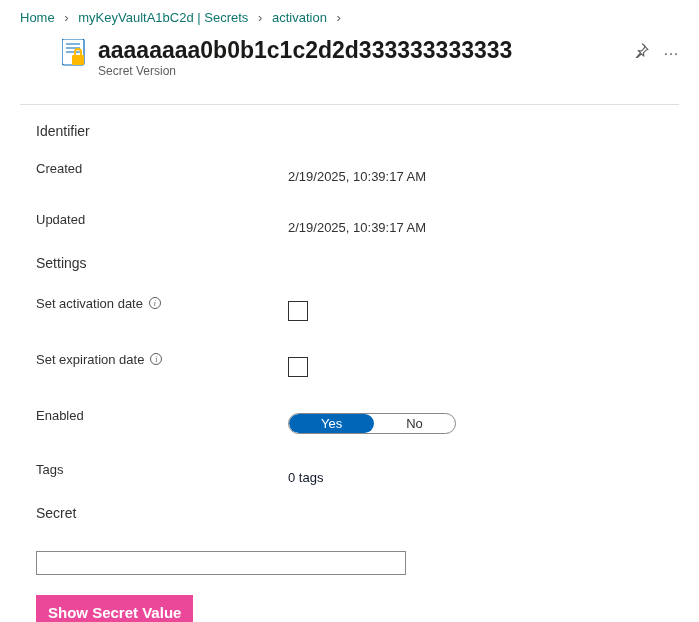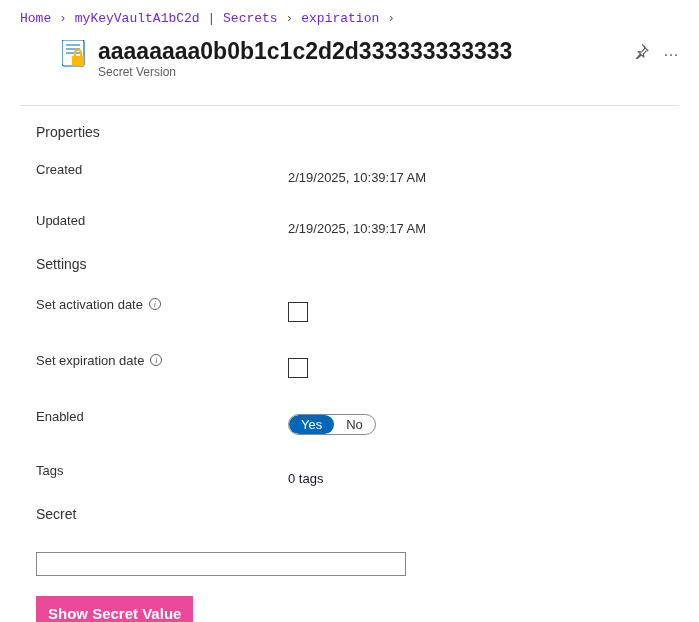--- a/index.html
+++ b/index.html
@@ -8,24 +8,23 @@
       font-size: 13px;
       color: #323130;
       background: #fff;
       width: 699px;
     }
     .breadcrumb {
       padding: 10px 20px 6px;
       font-size: 13px;
     }
     .breadcrumb a {
-      color: #6d28d9;
+      color: #0f766e;
       text-decoration: none;
       cursor: pointer;
-      font-family: Liberation Mono, monospace;
     }
     .breadcrumb .sep {
       color: #605e5c;
       margin: 0 6px;
     }
     .header {
       display: flex;
       align-items: flex-start;
       padding: 6px 20px 16px;
       margin-left: 42px;
@@ -144,21 +143,21 @@
       cursor: pointer;
     }
     .toggle {
       display: inline-flex;
       border: 1px solid #8a8886;
       border-radius: 16px;
       overflow: hidden;
       font-size: 13px;
     }
     .toggle .opt {
-      padding: 2px 12px;
+      padding: 2px 32px;
       cursor: pointer;
     }
     .toggle .opt.active {
       background: #0067b8;
       color: #fff;
       border-radius: 16px;
     }
     .tags-link {
       color: #0f172a;
       cursor: pointer;
@@ -208,21 +207,21 @@
     svg { display: block; }
   </style>
 </head>
 <body>
 
 <div class="breadcrumb">
   <a>Home</a>
   <span class="sep">›</span>
   <a>myKeyVaultA1bC2d | Secrets</a>
   <span class="sep">›</span>
-  <a>expiration</a>
+  <a>activation</a>
   <span class="sep">›</span>
 </div>
 
 <div class="header">
   <div class="header-icon">
     <svg width="26" height="30" viewBox="0 0 26 30">
       <rect x="0" y="0" width="22" height="26" rx="2" fill="#ffffff" stroke="#0067b8" stroke-width="1.2"></rect>
       <line x1="4" y1="5" x2="18" y2="5" stroke="#0067b8" stroke-width="1"></line>
       <line x1="4" y1="9" x2="18" y2="9" stroke="#0067b8" stroke-width="1"></line>
       <line x1="4" y1="13" x2="18" y2="13" stroke="#0067b8" stroke-width="1"></line>
@@ -240,21 +239,21 @@
           <path d="M9 1l6 6-2 .5-3 3 .5 3.5L8 11.5 3 16l-.5-.5L7 10.5 4.5 8 8 8.5l3-3L11.5 3 9 1z" fill="none" stroke="#605e5c" stroke-width="1.2" stroke-linejoin="round"></path>
         </svg>
     </span>
     <span class="more-btn">…</span>
   </div>
 </div>
 
 <div class="divider"></div>
 
 <div class="content">
-  <div class="section-title">Properties</div>
+  <div class="section-title">Identifier</div>
 
   <div class="row">
     <div class="label">Created</div>
     <div class="value">2/19/2025, 10:39:17 AM</div>
   </div>
 
   <div class="row">
     <div class="label">Updated</div>
     <div class="value">2/19/2025, 10:39:17 AM</div>
   </div>

